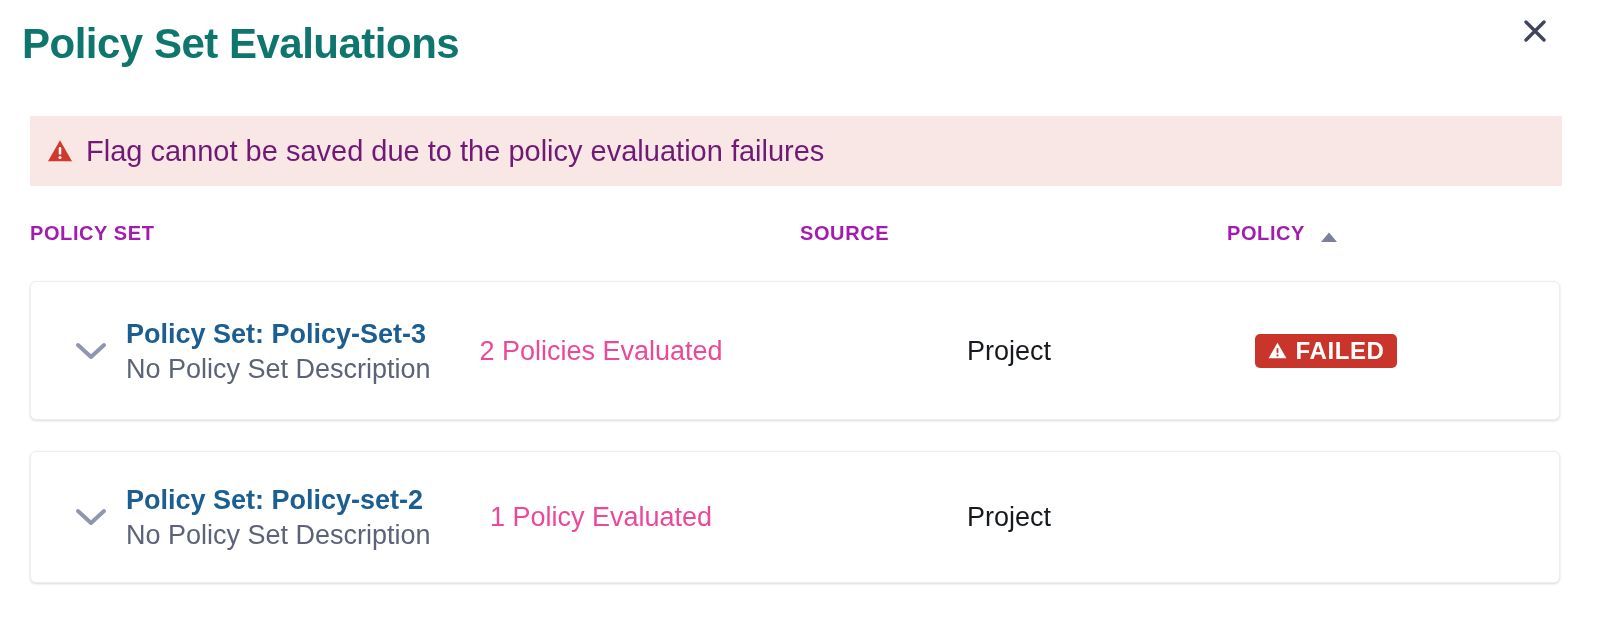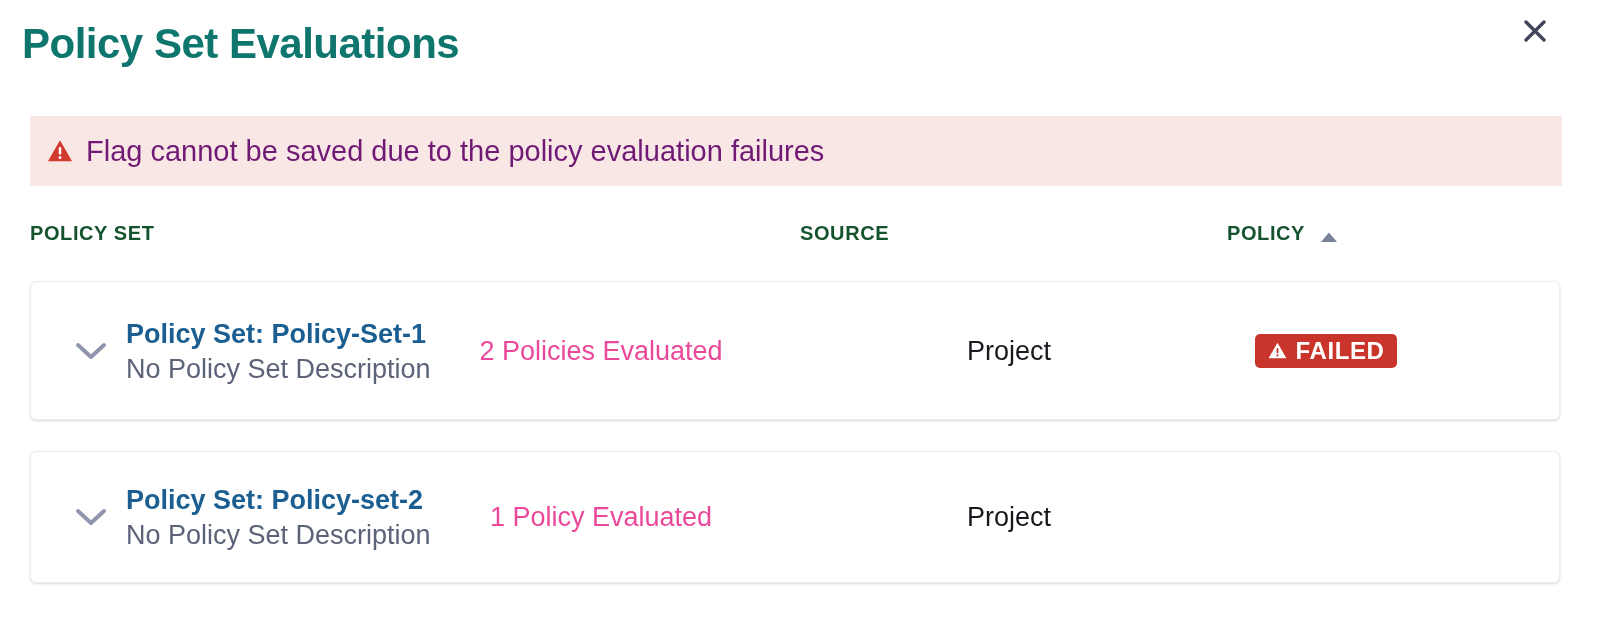--- a/index.html
+++ b/index.html
@@ -82,21 +82,21 @@
     left: 0;
     top: 218px;
     width: 1600px;
     height: 34px;
   }
   .col-head {
     position: absolute;
     font-size: 20px;
     font-weight: bold;
     letter-spacing: 0.6px;
-    color: #14532d;
+    color: #a21caf;
     white-space: nowrap;
     top: 4px;
   }
   .col-head.policy-set { left: 30px; }
   .col-head.source { left: 800px; }
   .col-head.status { left: 1227px; }
 
   .sort-arrow {
     position: absolute;
     left: 1318px;
@@ -271,21 +271,21 @@
   <div class="rows">
 
     <div class="row-card row-0">
       <div class="row-inner">
         <div class="chevron">
           <svg width="34" height="22" viewBox="0 0 34 22">
             <path d="M4 5 L17 17 L30 5" stroke="#9096ad" stroke-width="4" fill="none" stroke-linecap="round" stroke-linejoin="round"></path>
           </svg>
         </div>
         <div class="cell-name">
-          <a class="policy-link">Policy Set: Policy-Set-1</a>
+          <a class="policy-link">Policy Set: Policy-Set-3</a>
           <span class="policy-desc">No Policy Set Description</span>
         </div>
         <div class="cell-count">2 Policies Evaluated</div>
         <div class="cell-source">Project</div>
         <div class="cell-status">
           <span class="badge failed">
             <span class="badge-icon">
               <svg width="19" height="17" viewBox="0 0 19 17">
                 <path d="M9.5 0.8 L18.4 16.2 L0.6 16.2 Z" fill="#ffffff"></path>
                 <rect x="8.6" y="6" width="1.8" height="5.2" rx="0.9" fill="#c9352b"></rect>

